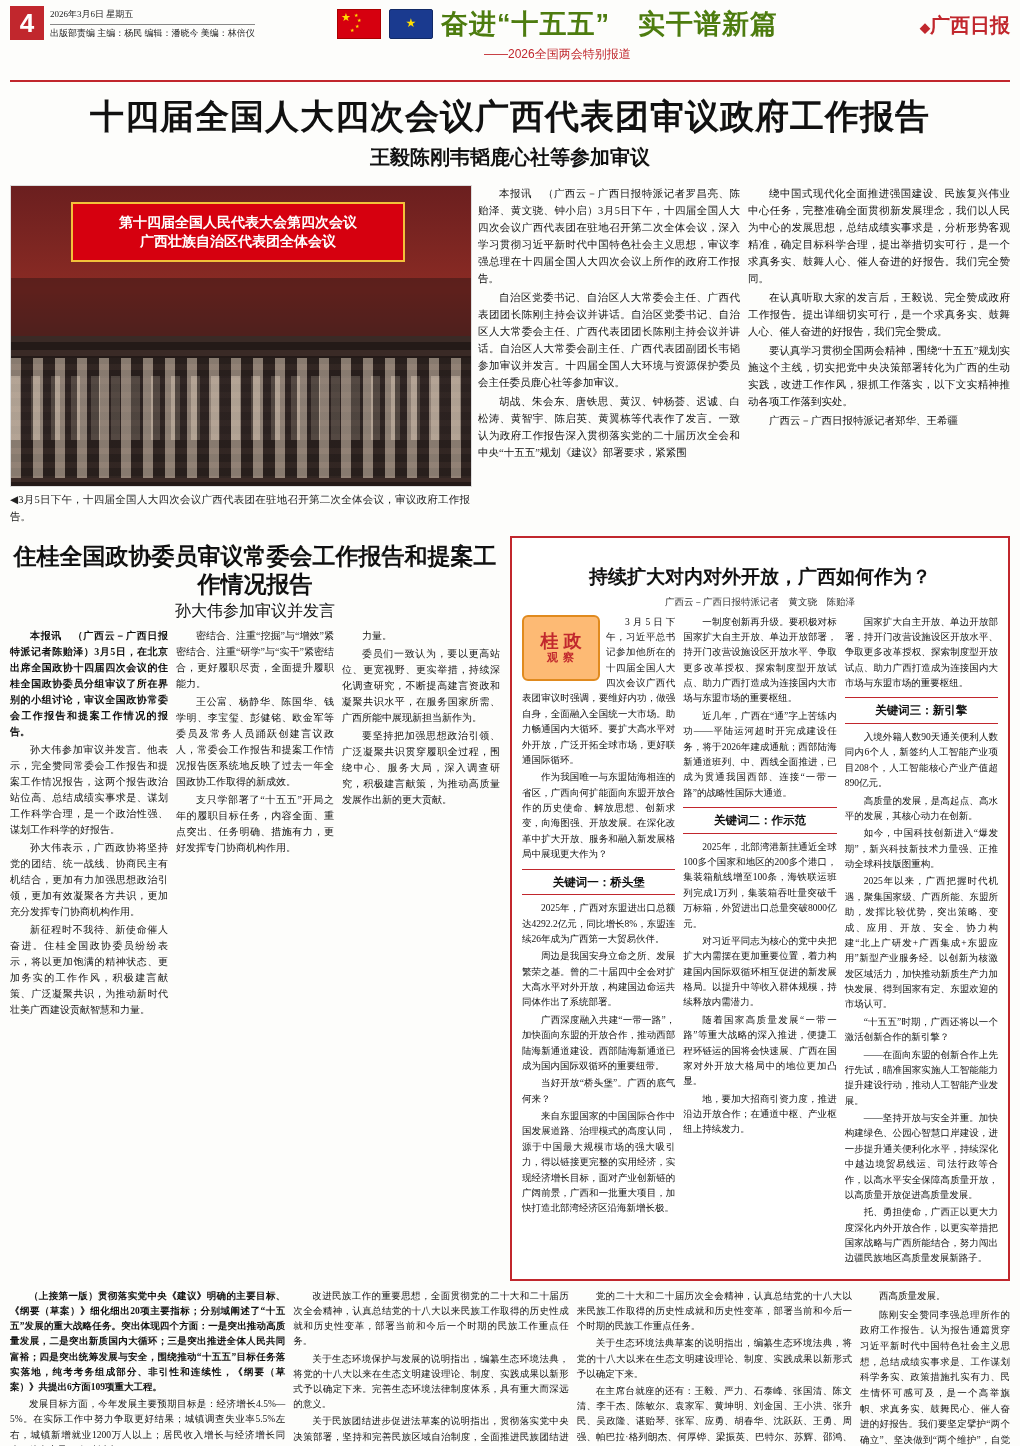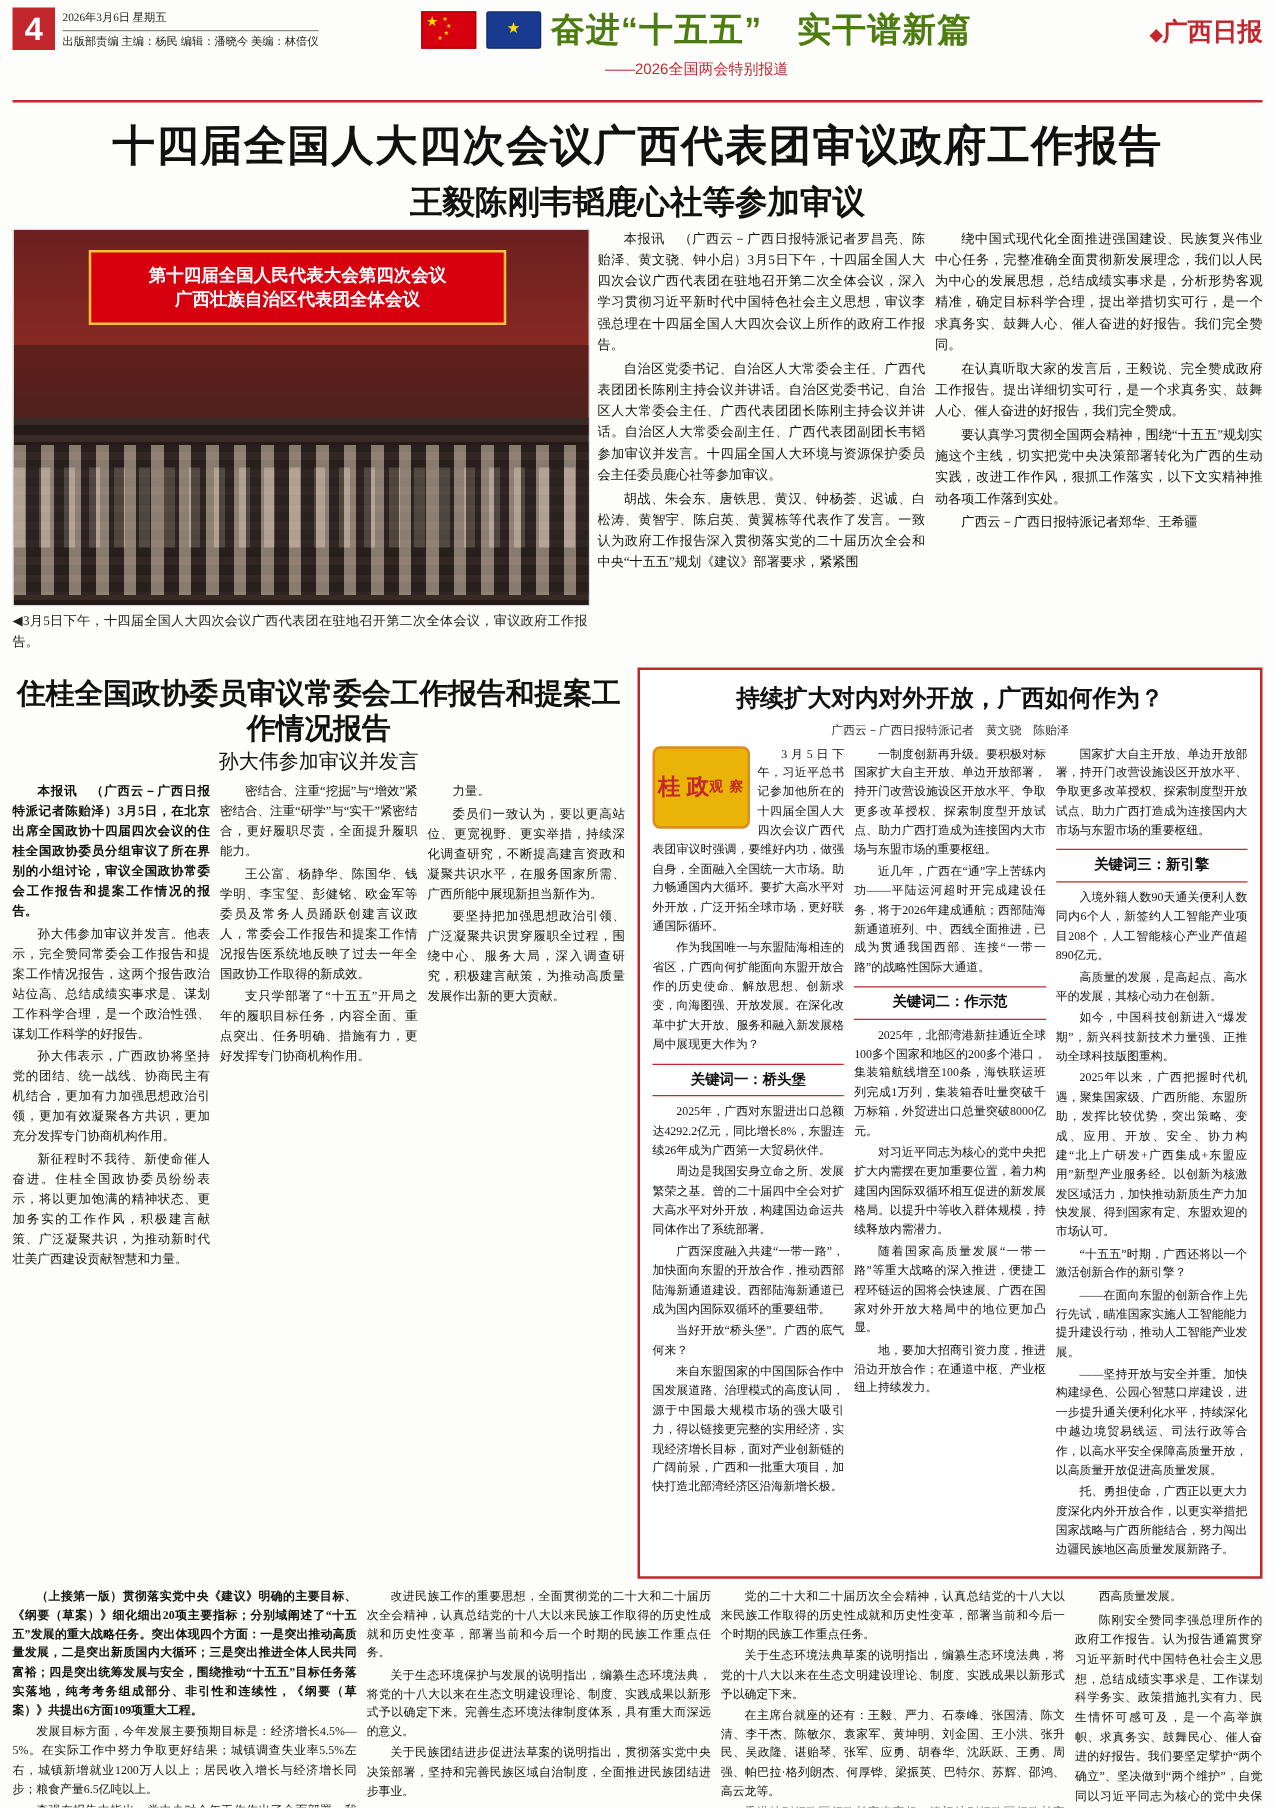--- a/index.html
+++ b/index.html
@@ -47,22 +47,22 @@
   .paper-name .dot{color:#c1272d;font-size:13px;}
 
   .mast-rule{border-top:2px solid #c1272d;margin:2px 0 0;}
 
   
   .headline{
     text-align:center;font-size:34px;font-weight:bold;letter-spacing:1px;
     font-family:"Liberation Sans",sans-serif;margin:12px 0 4px;
   }
   .subhead{
-    text-align:center;font-size:26px;font-weight:bold;
-    font-family:"Liberation Sans",sans-serif;margin-bottom:4px;
+    text-align:center;font-size:20px;font-weight:bold;
+    font-family:"Liberation Sans",sans-serif;margin-bottom:14px;
   }
 
   
   .top-wrap{display:flex;gap:8px;}
   .photo-block{width:460px;}
   .photo{
     width:460px;height:300px;position:relative;overflow:hidden;
     background:linear-gradient(#6b1f1f,#8b2b24 35%,#4a2b28 70%,#2a1c1c);
     border:1px solid #ddd;
     text-decoration:underline;
@@ -94,34 +94,34 @@
   .head2{
     font-size:23px;font-weight:bold;font-family:"Liberation Sans",sans-serif;
     text-align:center;line-height:1.25;margin:6px 0 2px;
   }
   .subhead2{font-size:16px;font-weight:normal;font-family:"Liberation Sans",sans-serif;text-align:center;margin-bottom:6px;}
   .cols3{display:flex;gap:8px;font-size:10px;line-height:1.6;text-align:justify;}
   .cols3 .col{flex:1;}
 
   
   .feature{
-    flex:1;border:2px solid #c1272d;padding:8px 10px 10px;position:relative;background:#fff;
+    flex:1;border:2px solid #c1272d;padding:24px 10px 10px;position:relative;background:#fff;
   }
   .feature-title{
     font-size:19px;font-weight:bold;font-family:"Liberation Sans",sans-serif;
     text-align:center;margin:2px 0 6px;
   }
   .feature-by{font-size:9.5px;text-align:center;color:#333;margin-bottom:6px;}
   .feature-cols{display:flex;gap:8px;font-size:9.5px;line-height:1.62;text-align:justify;}
   .feature-cols .col{flex:1;}
   .stamp{
     float:left;width:74px;height:62px;border:2px solid #e08a1e;border-radius:6px;
-    margin:0 6px 3px 0;background:#eab308;color:#c1272d;
+    margin:0 6px 3px 0;background:#fdba74;color:#c1272d;
     font-family:"Liberation Sans",sans-serif;font-weight:bold;
-    display:flex;flex-direction:row;align-items:center;justify-content:center;line-height:1.1;
+    display:flex;flex-direction:column;align-items:center;justify-content:center;line-height:1.1;
   }
   .stamp .big{font-size:18px;}
   .stamp .small{font-size:11px;letter-spacing:1px;}
   .kw{
     font-size:11.5px;font-weight:bold;text-align:center;color:#111;
     font-family:"Liberation Sans",sans-serif;
     border-top:1px solid #c1272d;border-bottom:1px solid #c1272d;
     padding:3px 0;margin:6px 0;
   }
   .fpara{text-indent:2em;margin:0 0 2px;}

